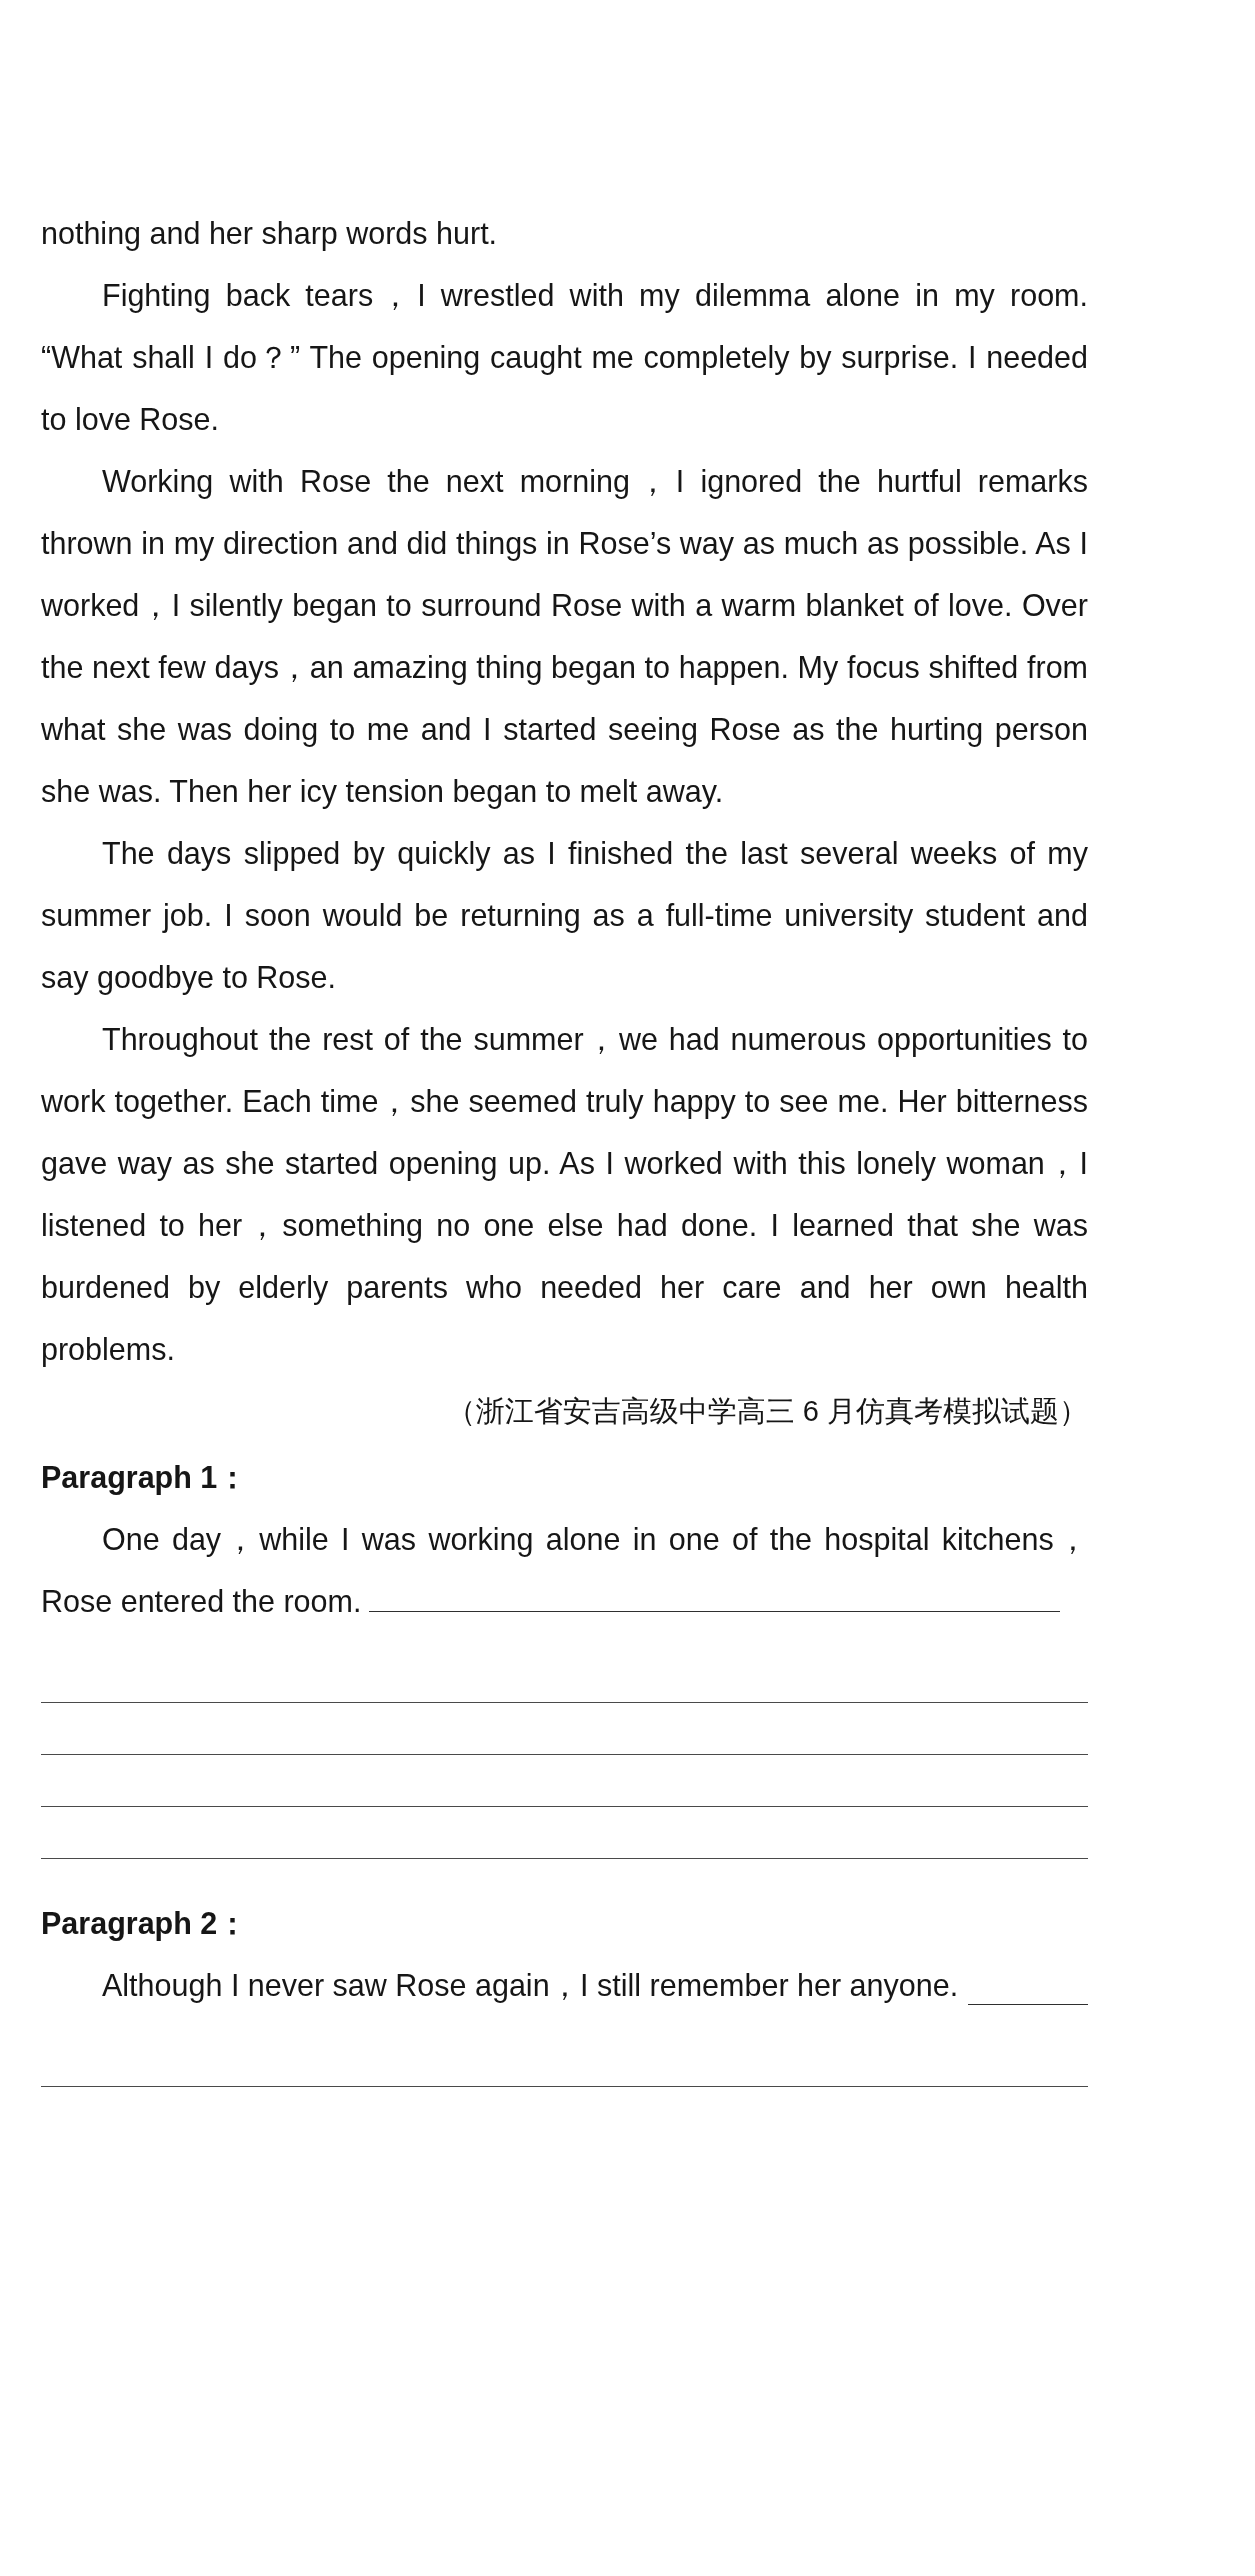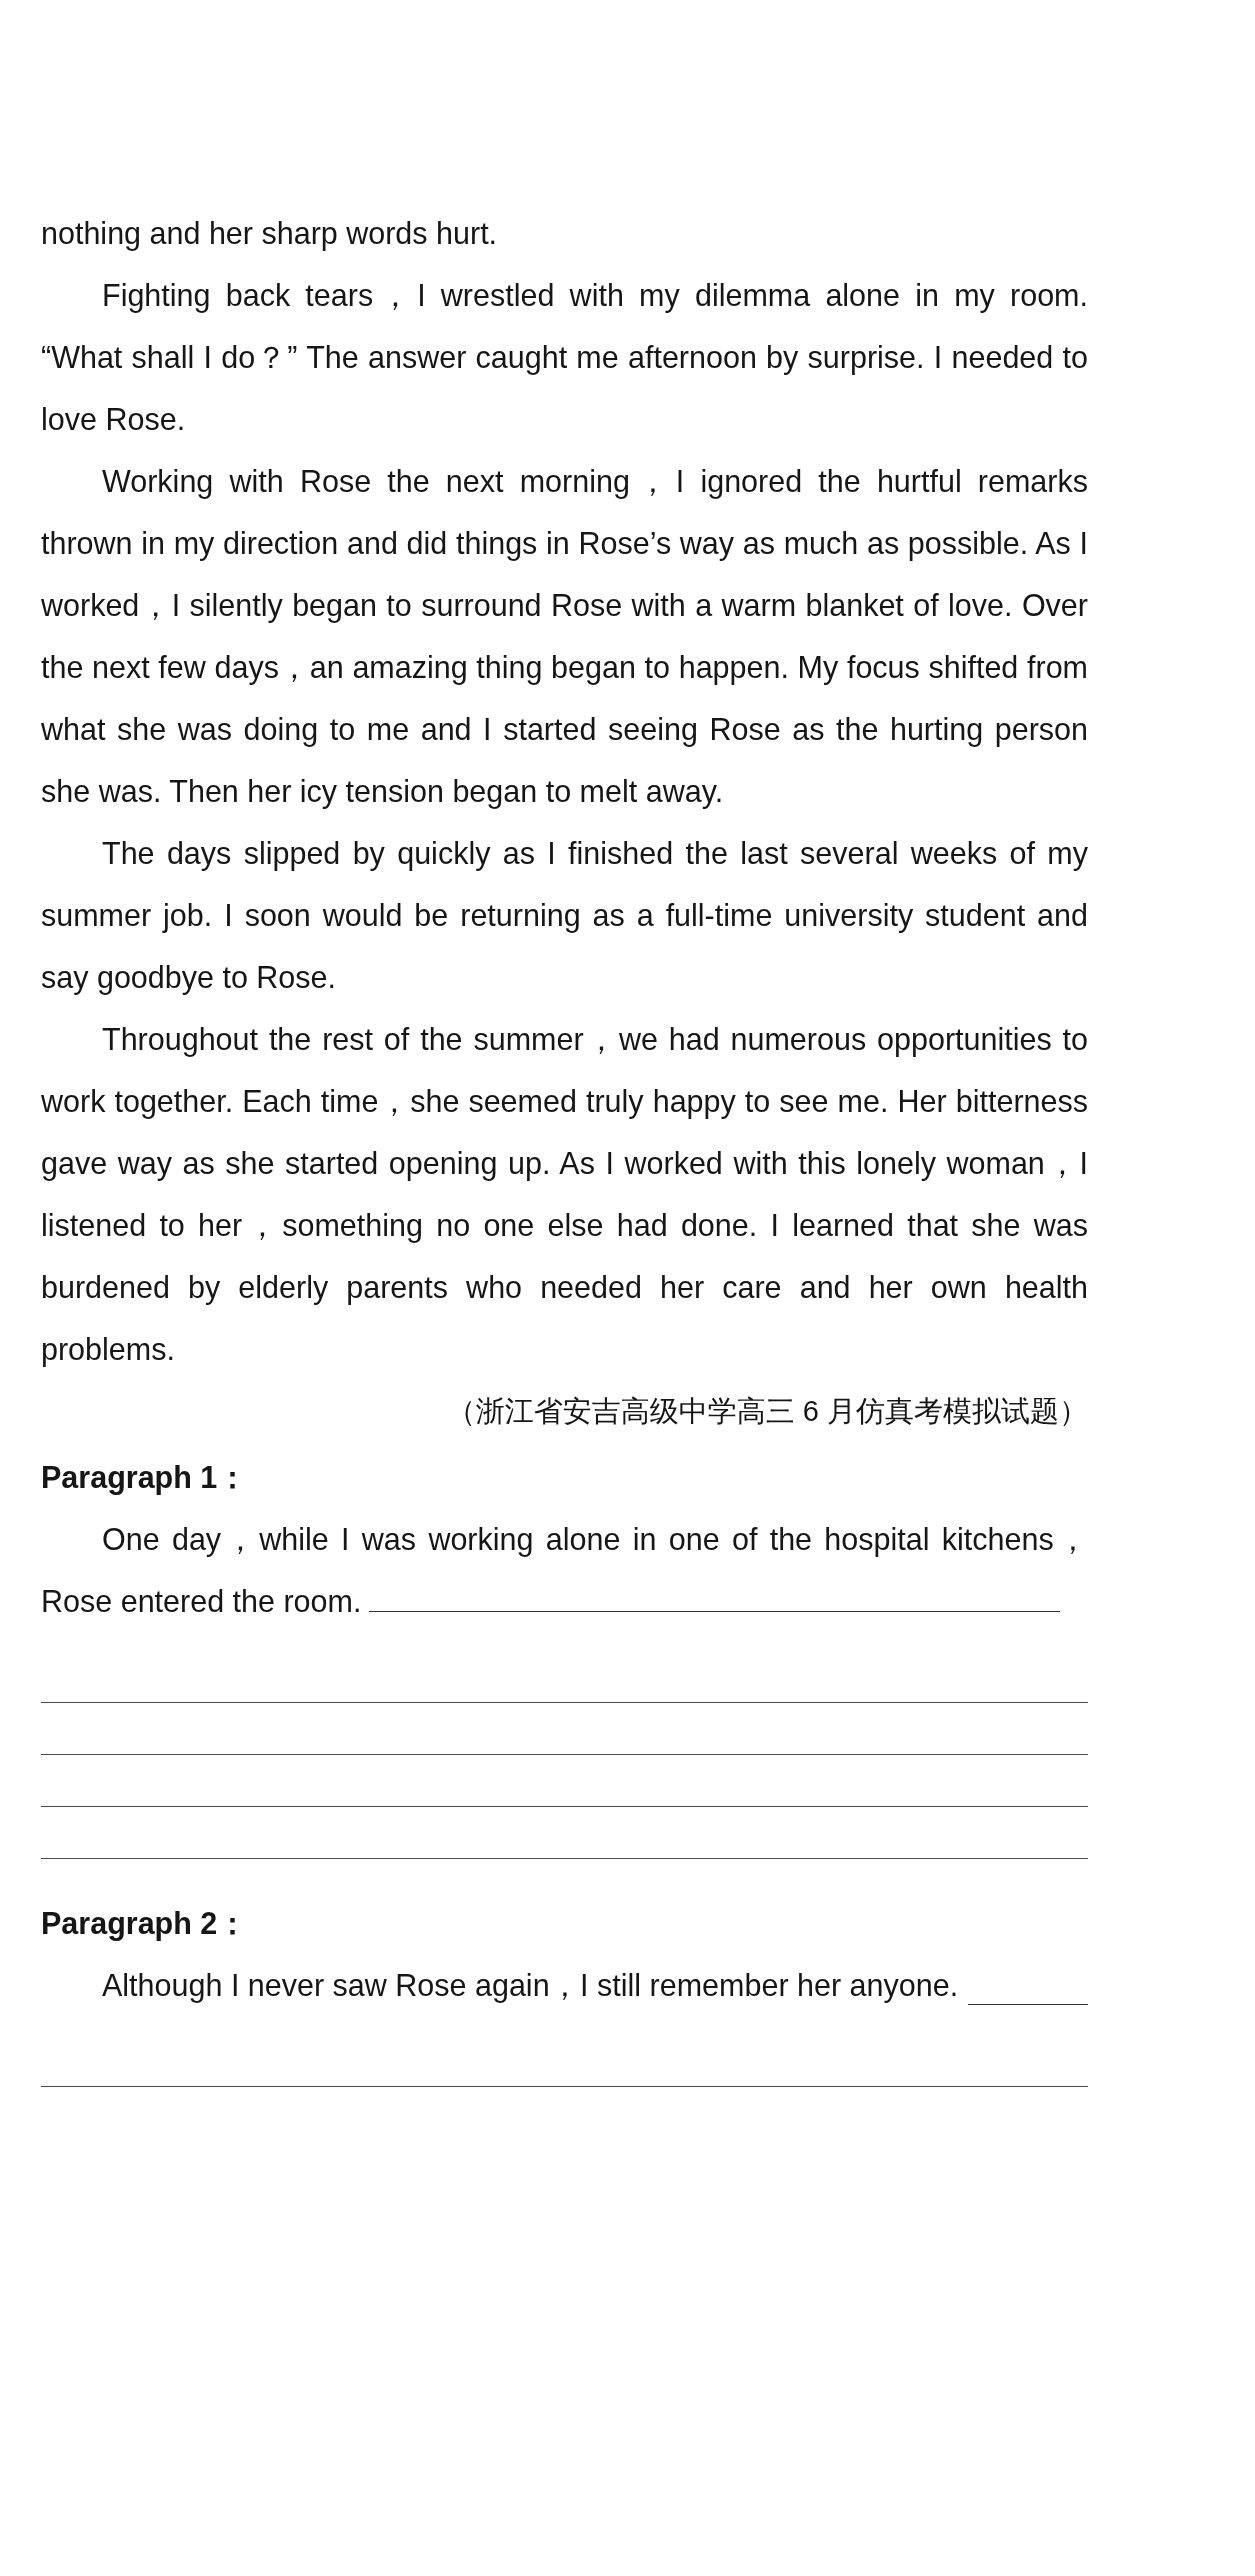--- a/index.html
+++ b/index.html
@@ -65,21 +65,21 @@
     color: #14532d;
   }
 </style>
 </head>
 <body>
 
 <div class="page">
 
   <p class="opening">nothing and her sharp words hurt.</p>
 
-  <p class="indent">Fighting back tears，I wrestled with my dilemma alone in my room. “What shall I do？” The answer caught me afternoon by surprise. I needed to love Rose.</p>
+  <p class="indent">Fighting back tears，I wrestled with my dilemma alone in my room. “What shall I do？” The opening caught me completely by surprise. I needed to love Rose.</p>
   <p class="indent">Working with Rose the next morning，I ignored the hurtful remarks thrown in my direction and did things in Rose’s way as much as possible. As I worked，I silently began to surround Rose with a warm blanket of love. Over the next few days，an amazing thing began to happen. My focus shifted from what she was doing to me and I started seeing Rose as the hurting person she was. Then her icy tension began to melt away.</p>
   <p class="indent">The days slipped by quickly as I finished the last several weeks of my summer job. I soon would be returning as a full-time university student and say goodbye to Rose.</p>
   <p class="indent">Throughout the rest of the summer，we had numerous opportunities to work together. Each time，she seemed truly happy to see me. Her bitterness gave way as she started opening up. As I worked with this lonely woman，I listened to her，something no one else had done. I learned that she was burdened by elderly parents who needed her care and her own health problems.</p>
 
   <p class="citation">（浙江省安吉高级中学高三 6 月仿真考模拟试题）</p>
 
   <p class="heading">Paragraph 1：</p>
 
   <p class="indent"><span>One day，while I was working alone in one of the hospital kitchens，Rose entered the room.</span><span class="tail-blank"></span></p>
 

